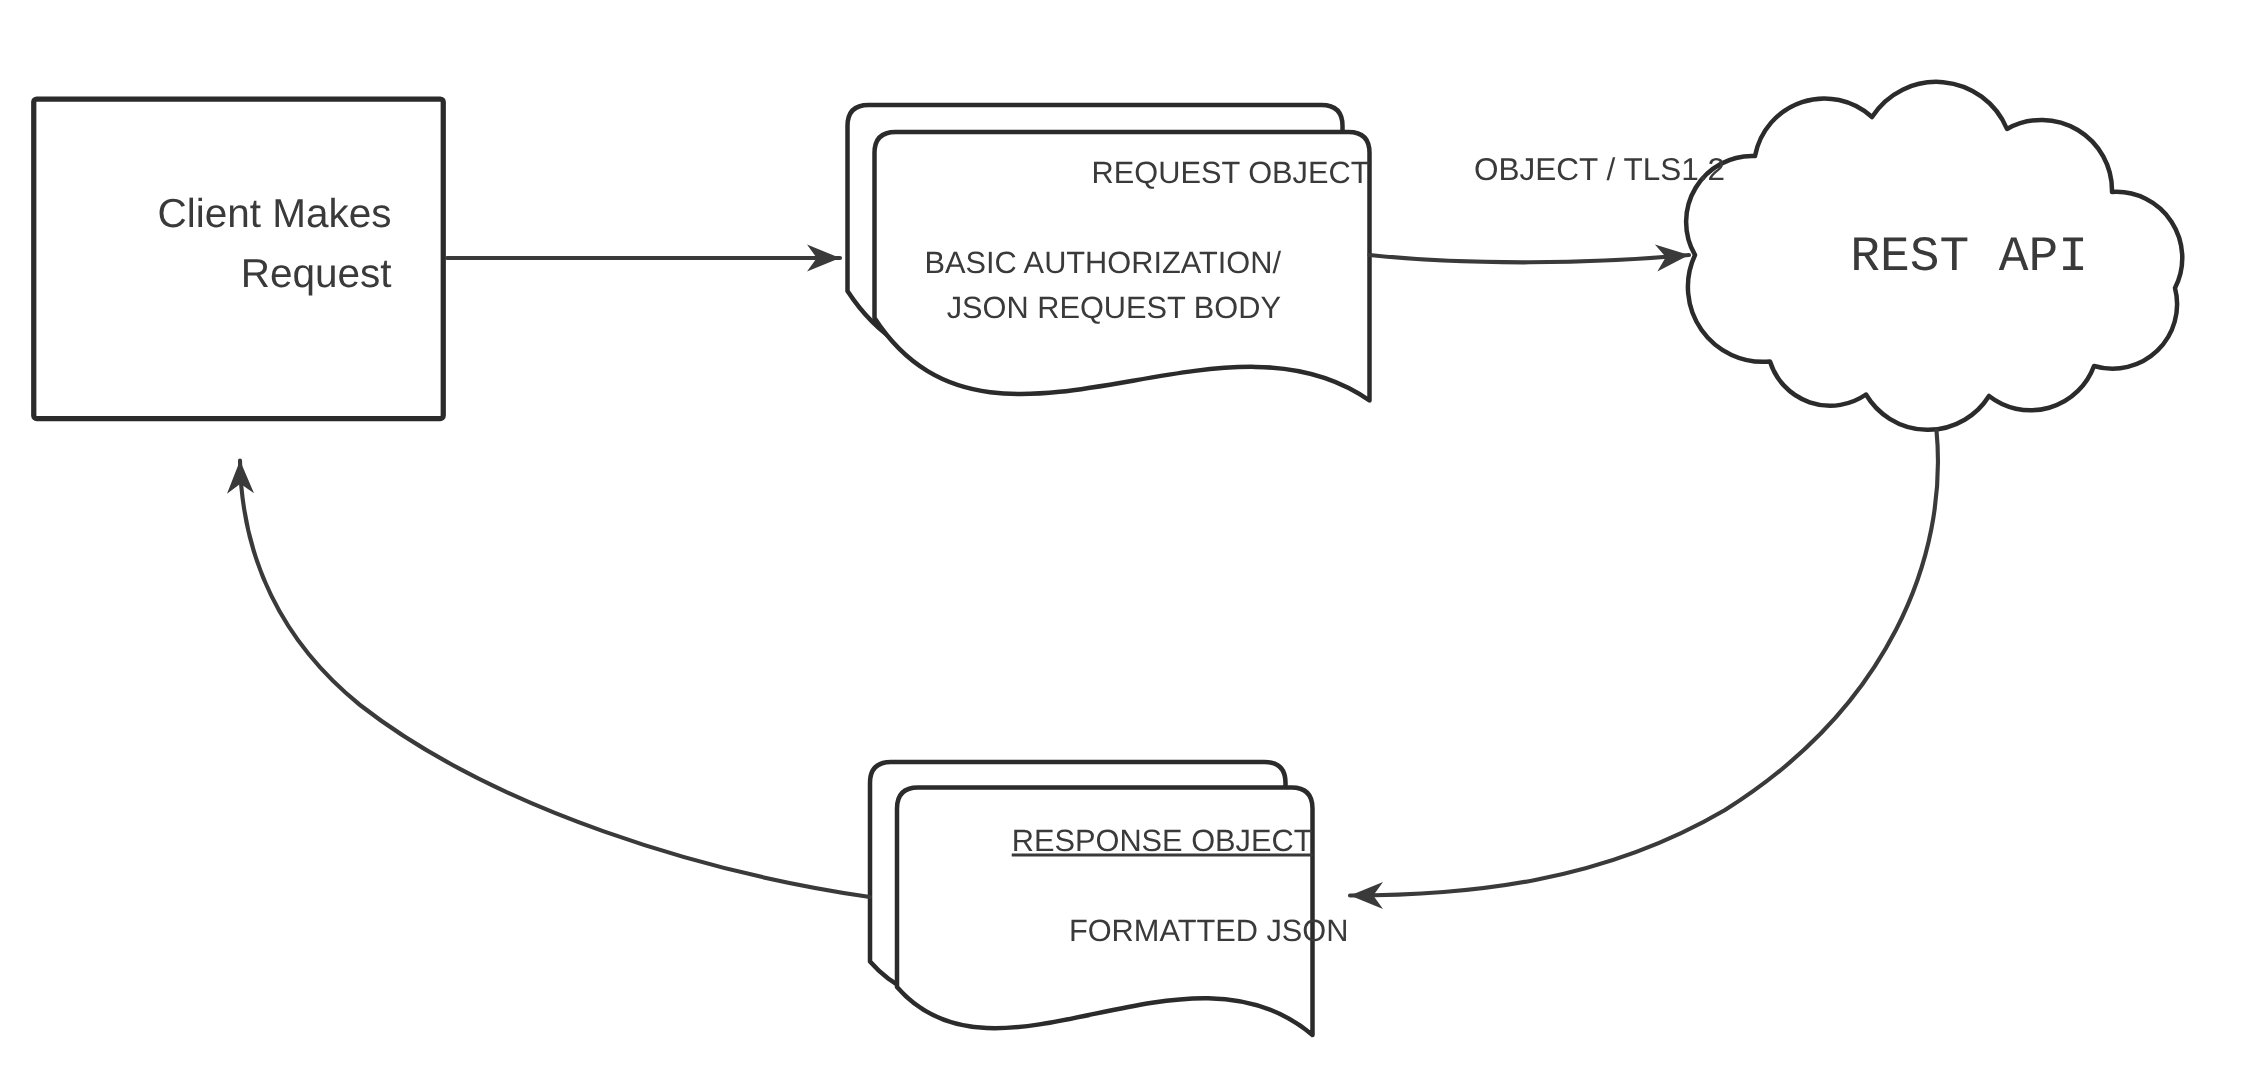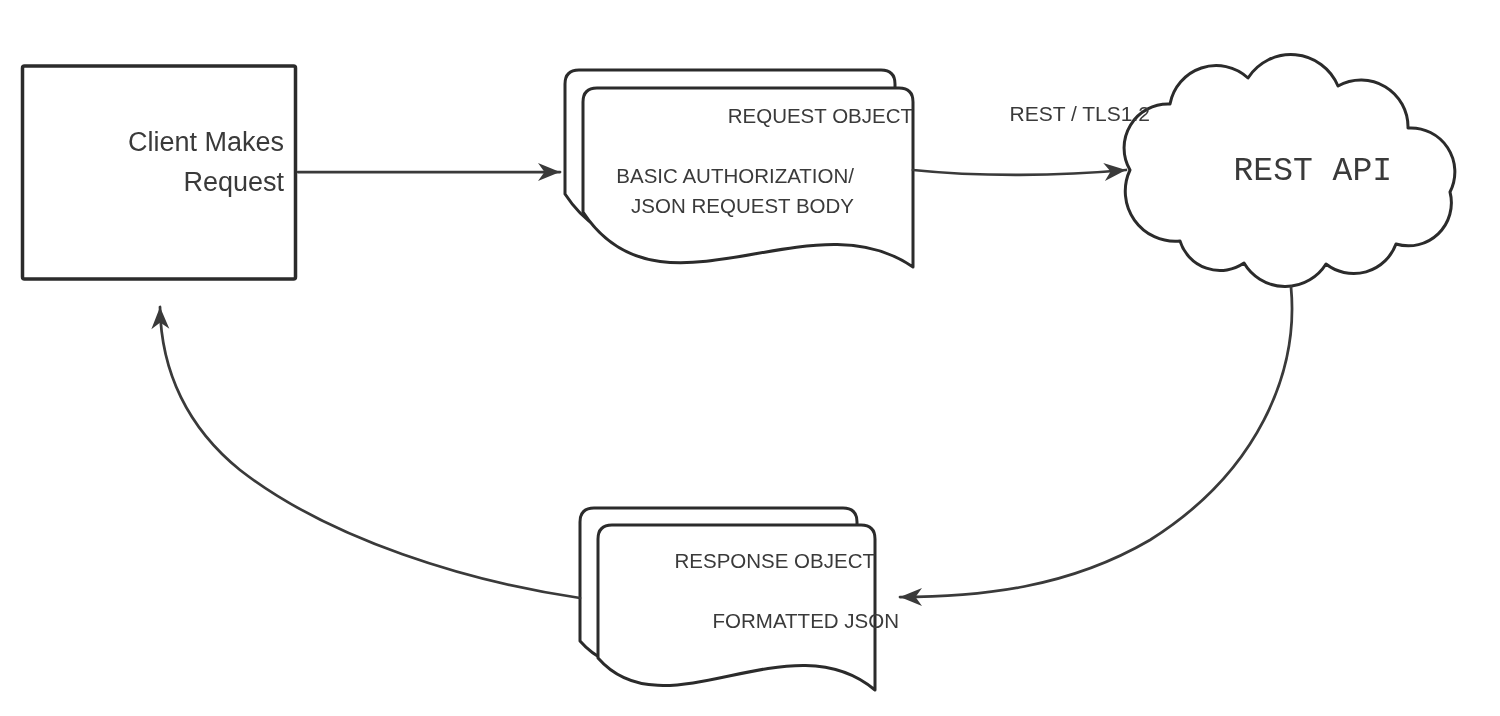--- a/index.html
+++ b/index.html
@@ -35,29 +35,29 @@
   }
   .arrowhead { fill: var(--arrow); stroke: none; }
 
   .label {
     position: absolute;
     color: var(--text);
     text-align: right;
     white-space: normal;
   }
   .client-label {
-    left: 64px; top: 66px; width: 220px; height: 191px;
+    left: 41px; top: 66px; width: 220px; height: 191px;
     display: flex; align-items: center; justify-content: center;
     font-size: 27px; line-height: 40px;
   }
   .doc-title { font-size: 20.5px; line-height: 25px; }
   .doc-body  { font-size: 20.5px; line-height: 30px; }
   .request-title  { left: 583px; top: 103px; width: 330px; }
   .request-body   { left: 583px; top: 161px; width: 271px; }
-  .response-title { left: 598px; top: 548px; width: 277px; }
+  .response-title { left: 598px; top: 548px; width: 277px; text-decoration: underline; }
   .response-body  { left: 598px; top: 606px; width: 277px; margin-left: 24px; }
   .https-label {
     left: 930px; top: 101px; width: 220px;
     font-size: 21px; line-height: 26px;
   }
   .cloud-label {
     left: 1192px; top: 157px; width: 200px;
     font-size: 33px; line-height: 30px; font-family: Liberation Mono, monospace;
   }
 </style>
@@ -100,21 +100,21 @@
   </svg>
 
   <div class="label client-label">Client Makes Request</div>
 
   <div class="label doc-title request-title">REQUEST OBJECT</div>
   <div class="label doc-body request-body">
     <div>BASIC AUTHORIZATION/</div>
     <div>JSON REQUEST BODY</div>
   </div>
 
-  <div class="label https-label">REST / TLS1.2</div>
+  <div class="label https-label">OBJECT / TLS1.2</div>
 
   <div class="label cloud-label">REST API</div>
 
   <div class="label doc-title response-title">RESPONSE OBJECT</div>
   <div class="label doc-body response-body">
     <div>FORMATTED JSON</div>
   </div>
 
 </div>
 

